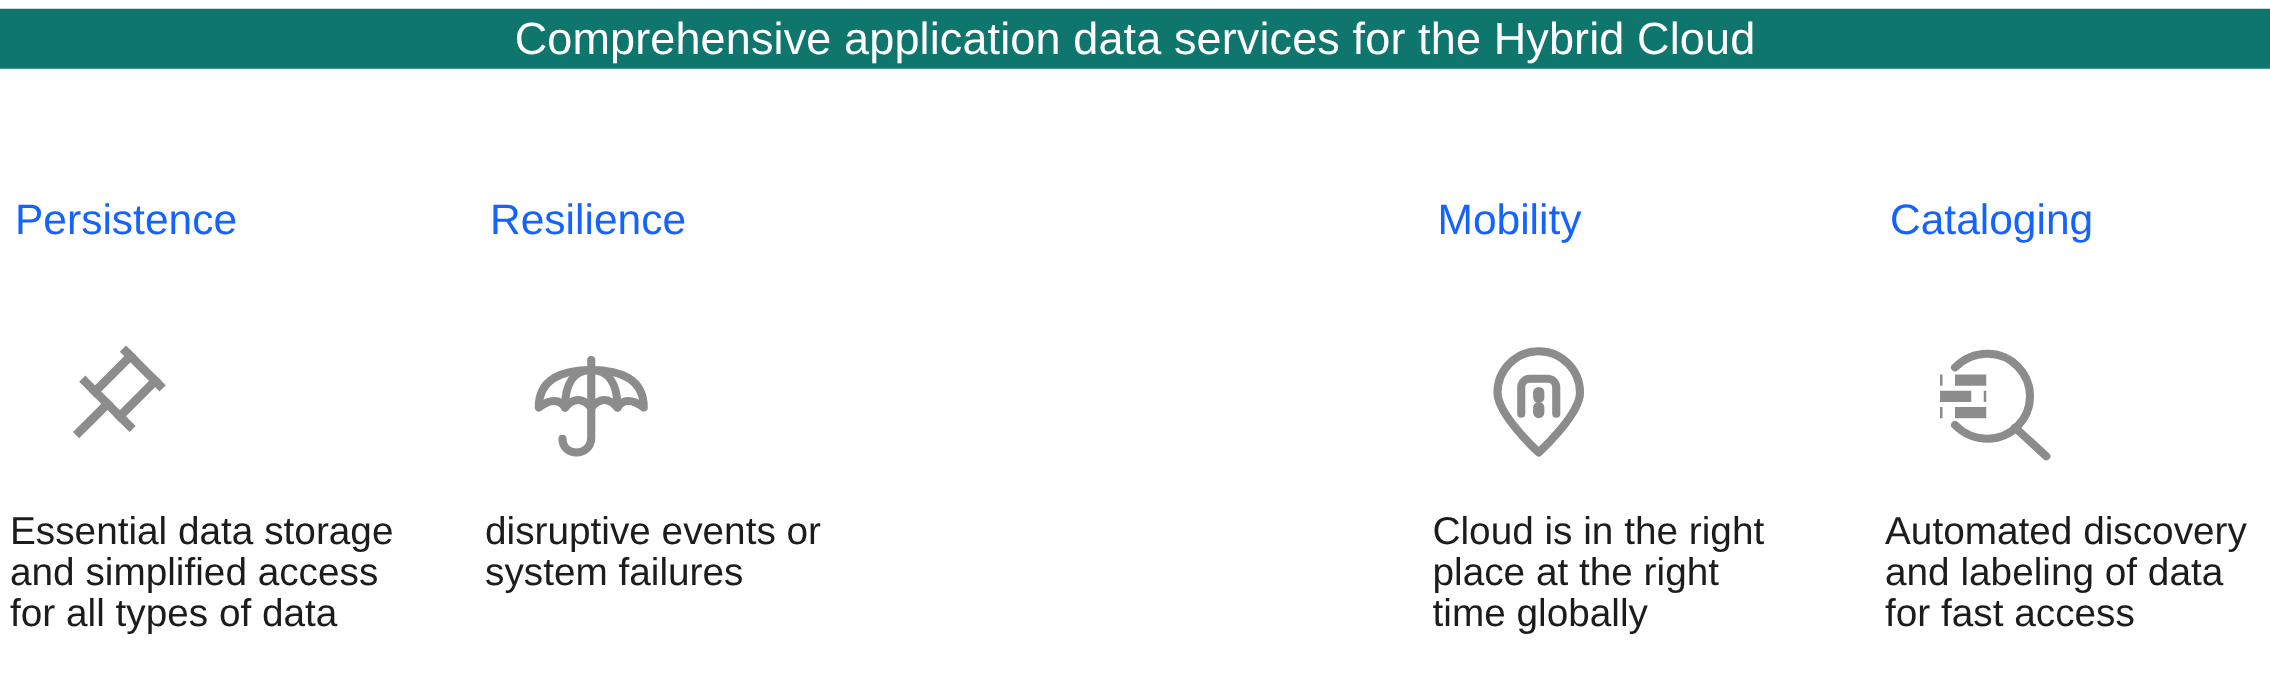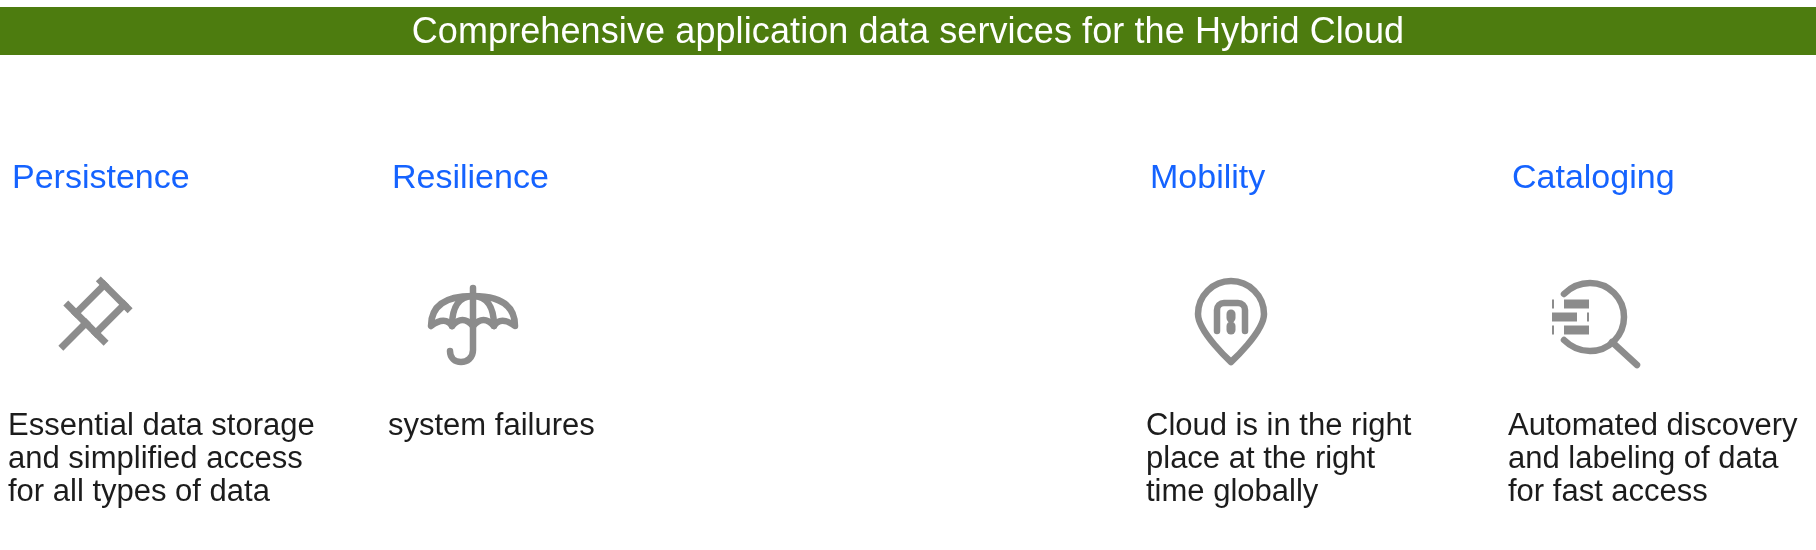--- a/index.html
+++ b/index.html
@@ -15,21 +15,21 @@
     position: relative;
   }
 
   
   .banner {
     position: absolute;
     left: 0;
     top: 7px;
     width: 1816px;
     height: 48px;
-    background: #4d7c0f;
+    background: #0f766e;
     display: flex;
     align-items: center;
     justify-content: center;
   }
   .banner-title {
     color: #ffffff;
     font-size: 36px;
     font-weight: 400;
     letter-spacing: 0.1px;
     line-height: 1;
@@ -131,20 +131,21 @@
       <svg viewBox="0 0 110 110" fill="none" stroke="#8c8c8c" stroke-width="6.5" stroke-linecap="round" stroke-linejoin="round">
         <path d="M55 24 V32"></path>
         <path d="M13 62 C13 39 31.8 32 55 32 C78.2 32 97 39 97 62
                  C88 55 80 55 76 62 C69 54 62 54 55 62
                  C48 54 41 54 34 62 C30 55 22 55 13 62 Z"></path>
         <path d="M34 62 C34 42 42 32 55 32 C68 32 76 42 76 62"></path>
         <path d="M55 32 V86 C55 94 49 98 43 98 C37 98 32 94 32 87"></path>
       </svg>
     </div>
     <div class="col-body">
+      <span class="line">disruptive events or</span>
       <span class="line">system failures</span>
     </div>
   </div>
 
 
   <div class="col col-3">
     <div class="col-heading">Mobility</div>
     <div class="col-icon">
       <svg viewBox="0 0 110 110" fill="none" stroke="#8c8c8c" stroke-width="6.5" stroke-linecap="round" stroke-linejoin="round">
         <path d="M55 98 C55 98 22 68 22 50 C22 31.8 36.8 17 55 17

